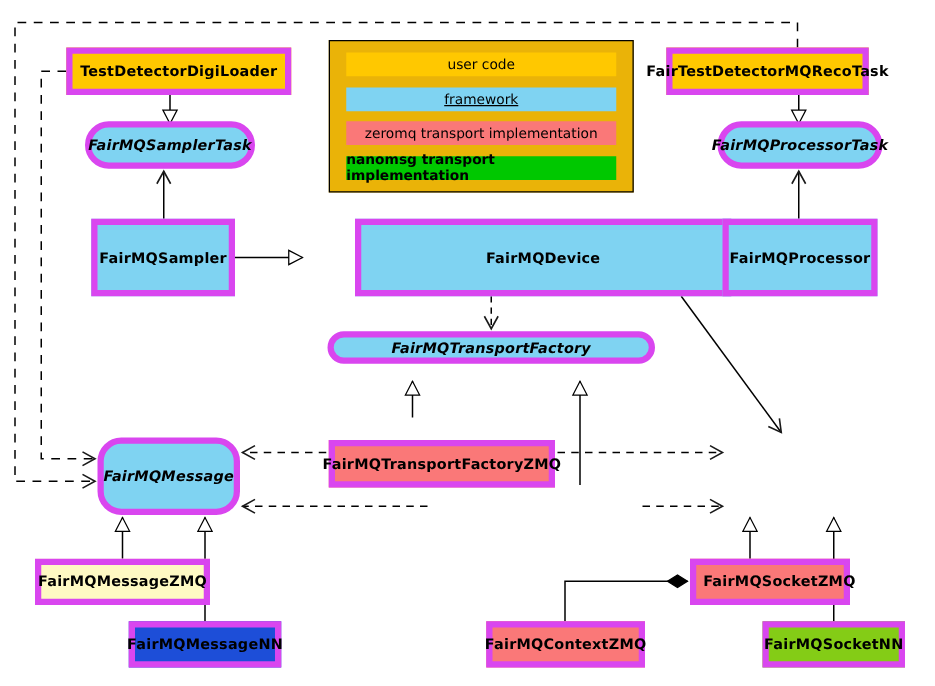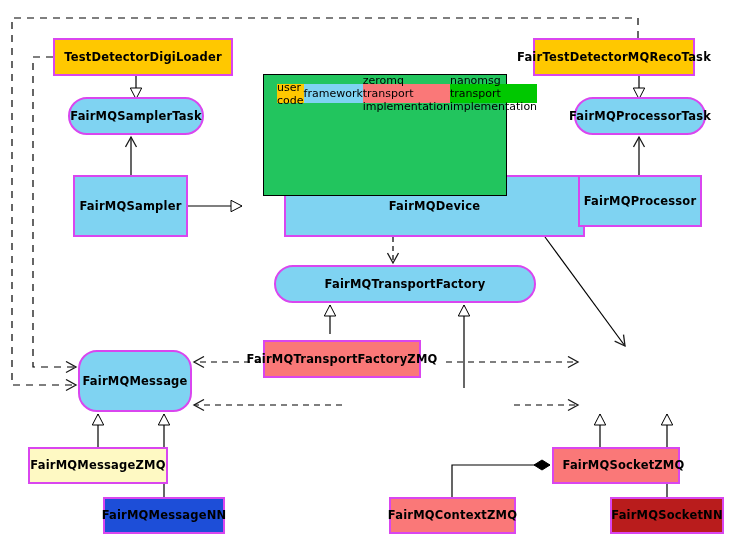--- a/index.html
+++ b/index.html
@@ -2,40 +2,39 @@
 <html><head>
 <meta charset="utf-8">
 <style>
   html,body{margin:0;padding:0;background:#ffffff;}
   body{font-family:"DejaVu Sans", sans-serif;}
   #canvas{position:relative;width:748px;height:549px;background:#ffffff;overflow:hidden;}
   svg#wires{position:absolute;left:0;top:0;width:748px;height:549px;pointer-events:none;}
   .node{
     position:absolute;
     box-sizing:border-box;
-    border:2px solid #d946ef;
+    border:5px solid #d946ef;
     display:flex;align-items:center;justify-content:center;
     text-align:center;
     font-size:11.5px;
     font-weight:bold;
     color:#000000;
     letter-spacing:0.2px;
     line-height:1.1;
     z-index:5;
   }
-  .node.abstract{border-radius:19px;}
+  .node.abstract{font-style:italic;border-radius:19px;}
   .legend{
     position:absolute;
     box-sizing:border-box;
     border:1px solid #000000;
-    background:#22c55e;
+    background:#eab308;
     z-index:6;
-    display:flex;flex-direction:row;justify-content:space-between;
+    display:flex;flex-direction:column;justify-content:space-between;
     padding:9px 13px;
-    margin-top:42px;
   }
   .legend-row{
     box-sizing:border-box;
     height:19px;
     display:flex;align-items:center;justify-content:center;
     font-size:11px;
     font-weight:normal;
     color:#000000;
   }
 </style>
@@ -98,50 +97,50 @@
       <path d="M 452 497 L 452 465 L 550 465" marker-end="url(#diamond)"></path>
 
       <path d="M 638 38 L 638 18 L 12 18 L 12 385 L 76 385" stroke-dasharray="7,6" marker-end="url(#oarrow)"></path>
 
       <path d="M 53 57 L 33 57 L 33 367 L 76 367" stroke-dasharray="7,6" marker-end="url(#oarrow)"></path>
     </g>
   </svg>
 
   <div class="legend" style="left:263px;top:32px;width:244px;height:122px;">
     <div class="legend-row" style="background:#FFC800;">user code</div>
-    <div class="legend-row" style="background:#7FD3F2;">framework</div>
+    <div class="legend-row" style="background:#7FD3F2;text-decoration:underline;">framework</div>
     <div class="legend-row" style="background:#FA7878;">zeromq transport implementation</div>
-    <div class="legend-row" style="background:#00C800;">nanomsg transport implementation</div>
+    <div class="legend-row" style="background:#00C800;font-weight:bold;">nanomsg transport implementation</div>
   </div>
 
   <div class="node" style="left:53px;top:38px;width:180px;height:38px;background:#FFC800;">TestDetectorDigiLoader</div>
 
   <div class="node" style="left:533px;top:38px;width:162px;height:38px;background:#FFC800;">FairTestDetectorMQRecoTask</div>
 
   <div class="node abstract" style="left:68px;top:97px;width:136px;height:38px;background:#7FD3F2;">FairMQSamplerTask</div>
 
   <div class="node abstract" style="left:574px;top:97px;width:132px;height:38px;background:#7FD3F2;">FairMQProcessorTask</div>
 
   <div class="node" style="left:73px;top:175px;width:115px;height:62px;background:#7FD3F2;">FairMQSampler</div>
 
   <div class="node" style="left:244px;top:175px;width:301px;height:62px;background:#7FD3F2;margin-left:40px;">FairMQDevice</div>
 
-  <div class="node" style="left:578px;top:175px;width:124px;height:52px;background:#7FD3F2;">FairMQProcessor</div>
+  <div class="node" style="left:578px;top:175px;width:124px;height:62px;background:#7FD3F2;">FairMQProcessor</div>
 
-  <div class="node abstract" style="left:262px;top:265px;width:262px;height:38px;background:#7FD3F2;margin-left:12px;">FairMQTransportFactory</div>
+  <div class="node abstract" style="left:262px;top:265px;width:262px;height:26px;background:#7FD3F2;">FairMQTransportFactory</div>
 
-  <div class="node" style="left:263px;top:340px;width:158px;height:38px;background:#FA7878;">FairMQTransportFactoryZMQ</div>
+  <div class="node" style="left:263px;top:352px;width:181px;height:38px;background:#FA7878;">FairMQTransportFactoryZMQ</div>
 
 
   <div class="node abstract" style="left:78px;top:350px;width:114px;height:62px;background:#7FD3F2;">FairMQMessage</div>
 
 
   <div class="node" style="left:28px;top:447px;width:140px;height:37px;background:#fef9c3;">FairMQMessageZMQ</div>
 
   <div class="node" style="left:103px;top:497px;width:122px;height:37px;background:#1d4ed8;">FairMQMessageNN</div>
 
   <div class="node" style="left:552px;top:447px;width:128px;height:37px;background:#FA7878;padding-left:15px;">FairMQSocketZMQ</div>
 
-  <div class="node" style="left:610px;top:497px;width:114px;height:37px;background:#b91c1c;">FairMQSocketNN</div>
+  <div class="node" style="left:610px;top:497px;width:114px;height:37px;background:#84cc16;">FairMQSocketNN</div>
 
   <div class="node" style="left:389px;top:497px;width:127px;height:37px;background:#FA7878;">FairMQContextZMQ</div>
 
 </div>
 
 </body></html>

